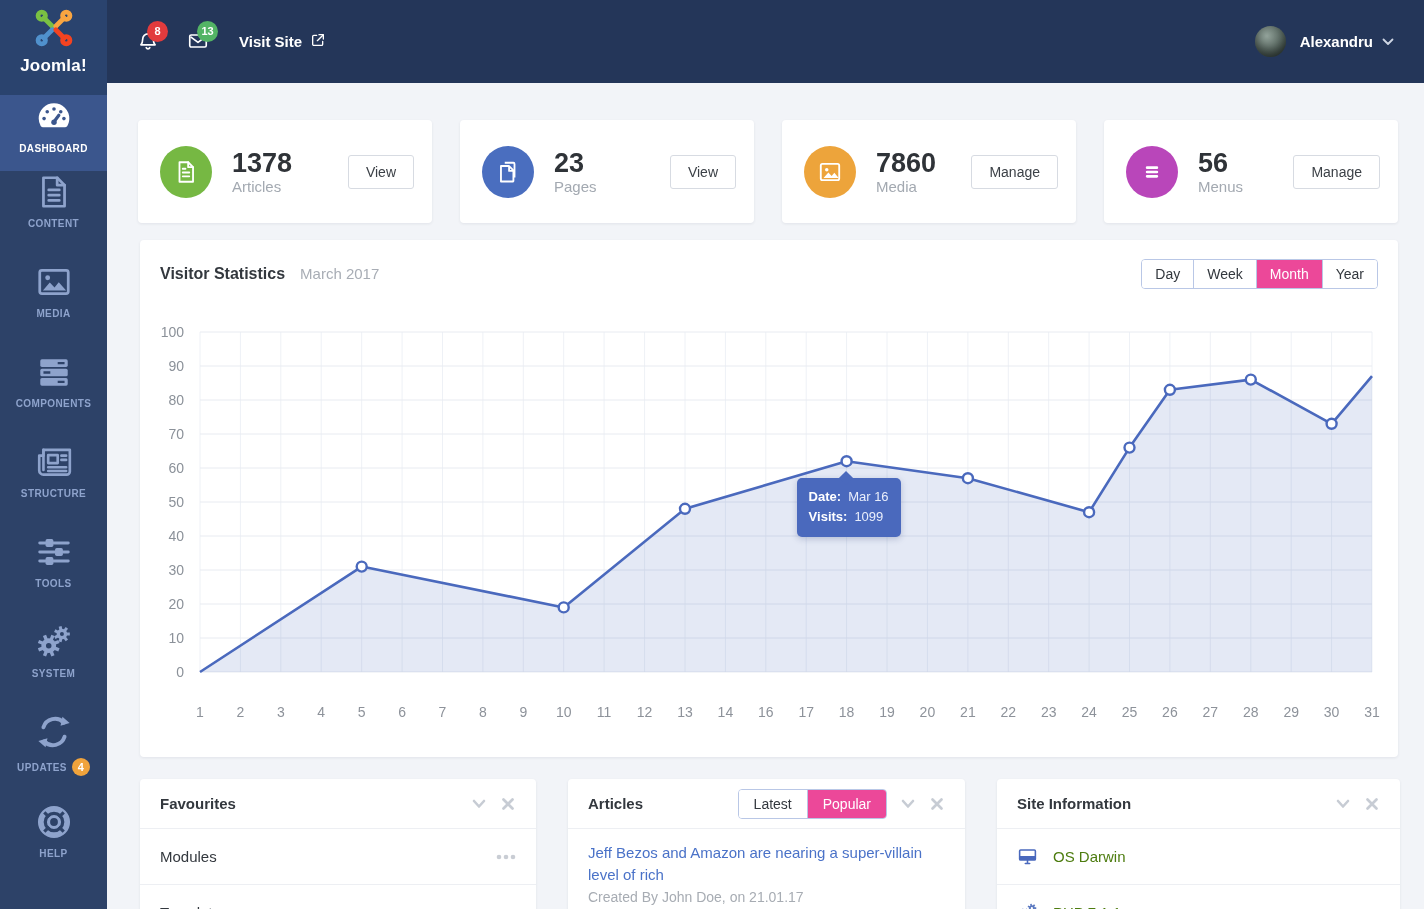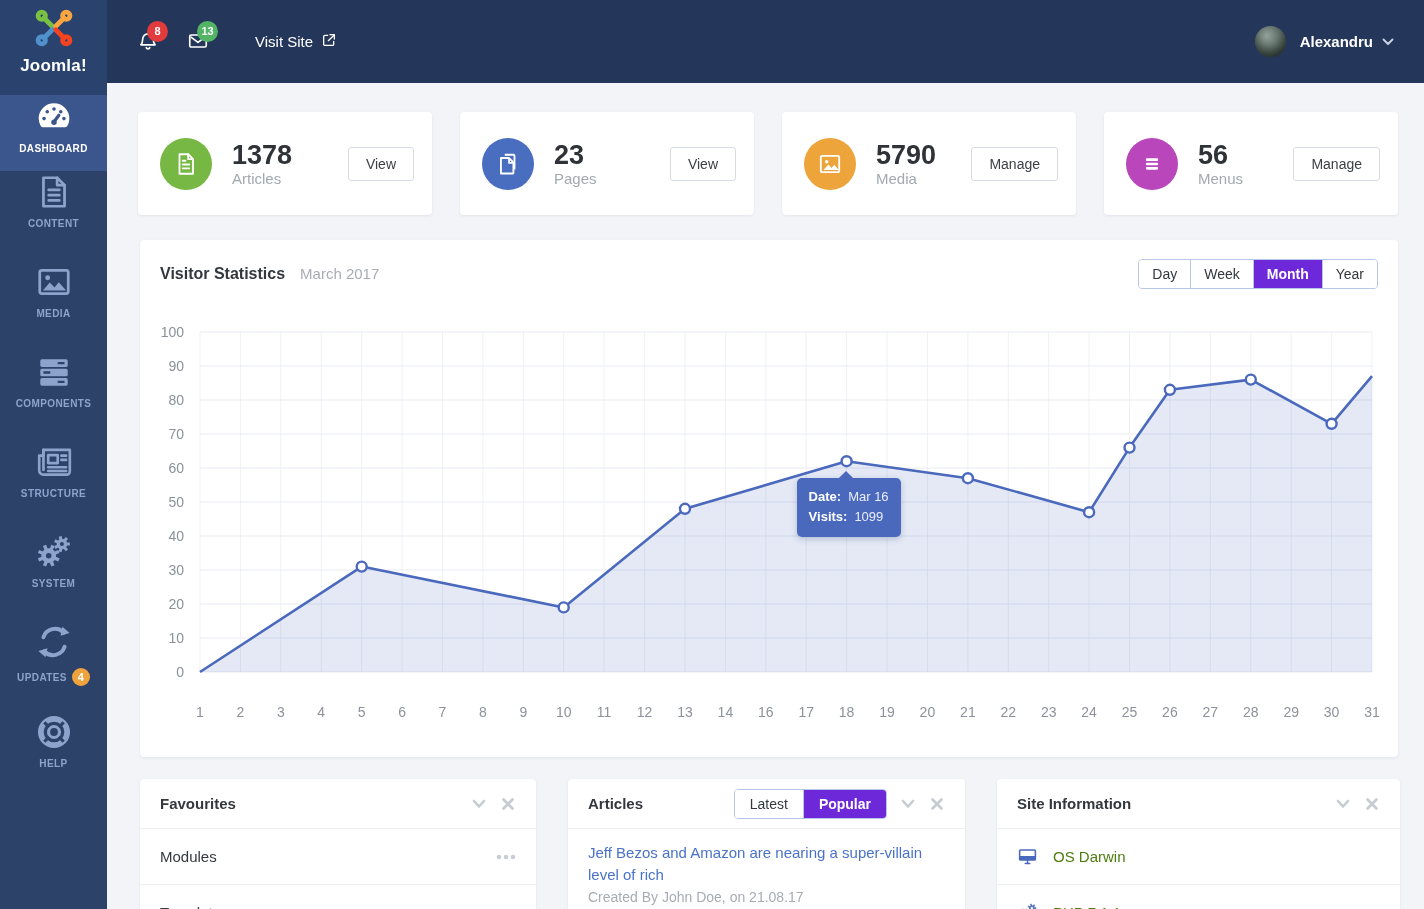--- a/index.html
+++ b/index.html
@@ -8,59 +8,59 @@
 
   
   .topbar{position:absolute;left:0;top:0;width:1424px;height:83px;background:#243659;display:flex;align-items:center;z-index:5;}
   .logo-tile{width:107px;height:107px;background:#2a436e;display:flex;flex-direction:column;align-items:center;justify-content:center;flex:0 0 107px;}
   .joomla-text{color:#fff;font-weight:bold;font-size:17px;margin-top:3px;letter-spacing:.2px;}
   .tb-ic{position:relative;width:24px;height:24px;margin-left:30px;cursor:pointer;}
   .tb-ic svg{width:22px;height:22px;display:block;}
   .tbadge{position:absolute;top:-9px;left:10px;min-width:21px;height:21px;border-radius:11px;color:#fff;font-size:11px;font-weight:bold;display:flex;align-items:center;justify-content:center;padding:0 4px;box-sizing:border-box;}
   .tbadge.red{background:#e23b3d;}
   .tbadge.green{background:#53b465;}
-  .visit{display:flex;align-items:center;margin-left:44px;color:#fff;font-weight:normal;font-size:15px;cursor:pointer;}
+  .visit{display:flex;align-items:center;margin-left:28px;color:#fff;font-weight:bold;font-size:15px;cursor:pointer;}
   .visit svg{width:16px;height:16px;margin-left:8px;}
   .tb-right{margin-left:auto;display:flex;align-items:center;margin-right:30px;}
   .avatar{width:31px;height:31px;border-radius:50%;background:radial-gradient(circle at 38% 32%,#93a39b,#55645d 55%,#2e3a36 90%);box-shadow:inset 0 -6px 10px rgba(0,0,0,.35);cursor:pointer;}
   .uname{color:#fff;font-weight:bold;font-size:15px;margin-left:14px;cursor:pointer;}
   .uchev{margin-left:9px;display:flex;align-items:center;}
 
   
   .sidebar{position:absolute;left:0;top:83px;width:107px;height:826px;background:#2d4268;z-index:4;}
   .side-item{height:90px;box-sizing:border-box;padding-top:0;display:flex;flex-direction:column;align-items:center;color:#8ea3cc;cursor:pointer;}
   .side-item.active{height:88px;background:#3b568d;color:#fff;padding-top:13px;}
   .side-icon{height:42px;display:flex;align-items:center;justify-content:center;}
   .side-icon svg{width:38px;height:38px;display:block;}
   .side-label-row{display:flex;align-items:center;margin-top:5px;}
   .side-label{font-size:10px;font-weight:bold;letter-spacing:.4px;}
   .side-badge{margin-left:5px;background:#f0a33c;color:#fff;border-radius:9px;min-width:18px;height:18px;font-size:11px;font-weight:bold;display:flex;align-items:center;justify-content:center;}
 
   
   .card{background:#fff;border-radius:4px;box-shadow:0 1px 3px rgba(30,40,60,.08);}
 
   
-  #statRow{position:absolute;left:138px;top:112px;display:flex;gap:28px;}
+  #statRow{position:absolute;left:138px;top:120px;display:flex;gap:28px;}
   .stat-card{width:294px;height:103px;display:flex;align-items:center;box-sizing:border-box;padding-left:22px;}
   .stat-circle{width:52px;height:52px;border-radius:50%;display:flex;align-items:center;justify-content:center;flex:0 0 52px;}
   .stat-circle svg{width:26px;height:26px;}
   .stat-text{margin-left:20px;}
   .stat-value{font-size:27px;font-weight:bold;color:#2f3338;line-height:28px;}
   .stat-label{font-size:15px;color:#a3a9b1;margin-top:1px;}
   .stat-btn{margin-left:auto;margin-right:18px;background:#fff;border:1px solid #d7dbe2;border-radius:3px;padding:8px 17px;font-size:14px;color:#3c4147;font-family:inherit;cursor:pointer;}
 
   
   #visitorCard{position:absolute;left:140px;top:240px;width:1258px;height:517px;}
   .vhead{position:absolute;left:20px;top:25px;display:flex;align-items:baseline;}
   .vtitle{font-size:16px;font-weight:bold;color:#33383e;}
   .vsub{font-size:15px;color:#a8adb5;margin-left:15px;}
   .range-group{position:absolute;right:20px;top:19px;display:flex;border:1px solid #b9c7e6;border-radius:4px;overflow:hidden;background:#fff;}
   .range-btn{border:none;border-left:1px solid #b9c7e6;background:#fff;color:#33383e;font-size:14px;font-family:inherit;padding:7px 13px;cursor:pointer;line-height:14px;}
   .range-btn:first-child{border-left:none;}
-  .range-btn.active{background:#6d28d9;color:#fff;font-weight:bold;}
+  .range-btn.active{background:#ec4899;color:#fff;}
   #chartSvg{position:absolute;left:0;top:80px;}
   #chartSvg text{font-family:"Liberation Sans",sans-serif;}
   .tooltip{position:absolute;background:#4a69bd;border-radius:5px;color:#fff;font-size:13px;padding:9px 12px 10px 12px;box-shadow:0 2px 6px rgba(40,60,120,.25);}
   .tooltip:before{content:"";position:absolute;top:-5px;left:44px;width:10px;height:10px;background:#4a69bd;transform:rotate(45deg);}
   .tt-row{display:flex;line-height:20px;white-space:nowrap;}
   .tt-label{font-weight:bold;margin-right:7px;}
   .tt-value{color:#e9eefb;}
 
   
   #bottomRow{position:absolute;left:140px;top:779px;display:flex;}
@@ -211,20 +211,35 @@
             <rect x="12.5" y="11.5" width="9" height="7.5"></rect>
             <path d="M25 12h4.5M25 16h4.5M12.5 23h17M12.5 26.5h17"></path>
           </svg>
         </span>
         <div class="side-label-row">
           <span class="side-label">STRUCTURE</span>
         </div>
       </div>
       <div class="side-item">
         <span class="side-icon">
+          <svg viewBox="0 0 36 36" stroke="currentColor" stroke-width="2.8" stroke-linecap="round">
+            <path d="M4.5 9.5h27M4.5 18h27M4.5 26.5h27"></path>
+            <g fill="currentColor" stroke="none">
+              <rect x="10" y="5.8" width="7.4" height="7.4" rx="1.6"></rect>
+              <rect x="19" y="14.3" width="7.4" height="7.4" rx="1.6"></rect>
+              <rect x="10" y="22.8" width="7.4" height="7.4" rx="1.6"></rect>
+            </g>
+          </svg>
+        </span>
+        <div class="side-label-row">
+          <span class="side-label">TOOLS</span>
+        </div>
+      </div>
+      <div class="side-item">
+        <span class="side-icon">
           <svg viewBox="0 0 36 36">
             <path stroke="currentColor" stroke-width="3.2" d="M18.5 23.8L22.7 25.5M15.3 27.0L17.0 31.2M10.7 27.0L9.0 31.2M7.5 23.8L3.3 25.5M7.5 19.2L3.3 17.5M10.7 16.0L9.0 11.8M15.3 16.0L17.0 11.8M18.5 19.2L22.7 17.5"></path>
             <circle cx="13" cy="21.5" r="7" fill="currentColor"></circle>
             <circle cx="13" cy="21.5" r="2.6" fill="#2d4268"></circle>
             <path stroke="currentColor" stroke-width="2.8" d="M29.5 10.5L33.0 10.5M28.0 13.6L30.2 16.4M24.6 14.4L23.8 17.8M21.9 12.2L18.7 13.8M21.9 8.8L18.7 7.2M24.6 6.6L23.8 3.2M28.0 7.4L30.2 4.6"></path>
             <circle cx="25.5" cy="10.5" r="5" fill="currentColor"></circle>
             <circle cx="25.5" cy="10.5" r="1.9" fill="#2d4268"></circle>
           </svg>
         </span>
         <div class="side-label-row">
@@ -294,21 +309,21 @@
       </div>
       <div class="card stat-card">
         <div class="stat-circle" style="background: rgb(237, 164, 59);">
           <svg viewBox="0 0 24 24" fill="none" stroke="#fff" stroke-width="1.7">
             <rect x="3.5" y="4.5" width="17" height="15" rx="1.5"></rect>
             <circle cx="9" cy="10" r="1.6" fill="#fff" stroke="none"></circle>
             <path d="M6 17.5l4.5-5 3 3.2 2.5-3 4 4.8z" fill="#fff" stroke="none"></path>
           </svg>
         </div>
         <div class="stat-text">
-          <div class="stat-value">5790</div>
+          <div class="stat-value">7860</div>
           <div class="stat-label">Media</div>
         </div>
         <button class="stat-btn">Manage</button>
       </div>
       <div class="card stat-card">
         <div class="stat-circle" style="background: rgb(185, 70, 186);">
           <svg viewBox="0 0 24 24" stroke="#fff" stroke-width="2.5" stroke-linecap="round">
             <path d="M7.5 8h9M7.5 12h9M7.5 16h9"></path>
           </svg>
         </div>
@@ -489,21 +504,21 @@
           <span class="hicon" id="x2">
               <svg viewBox="0 0 16 16" stroke="#c7ccd4" stroke-width="2.7" stroke-linecap="round">
                 <path d="M3.5 3.5l9 9M12.5 3.5l-9 9"></path>
               </svg>
             </span>
         </span>
       </div>
       <div id="artBody">
           <div class="art-entry">
             <a class="alink">Jeff Bezos and Amazon are nearing a super-villain level of rich</a>
-            <div class="ameta">Created By John Doe, on 21.08.17</div>
+            <div class="ameta">Created By John Doe, on 21.01.17</div>
           </div>
         </div>
     </div>
 
     <div class="card bcard w3">
       <div class="bhead">
         <span class="btitle">Site Information</span>
         <span class="hicons">
           <span class="hicon" id="chev3">
               <svg viewBox="0 0 16 16" fill="none" stroke="#c7ccd4" stroke-width="2.6" stroke-linecap="round" stroke-linejoin="round">

